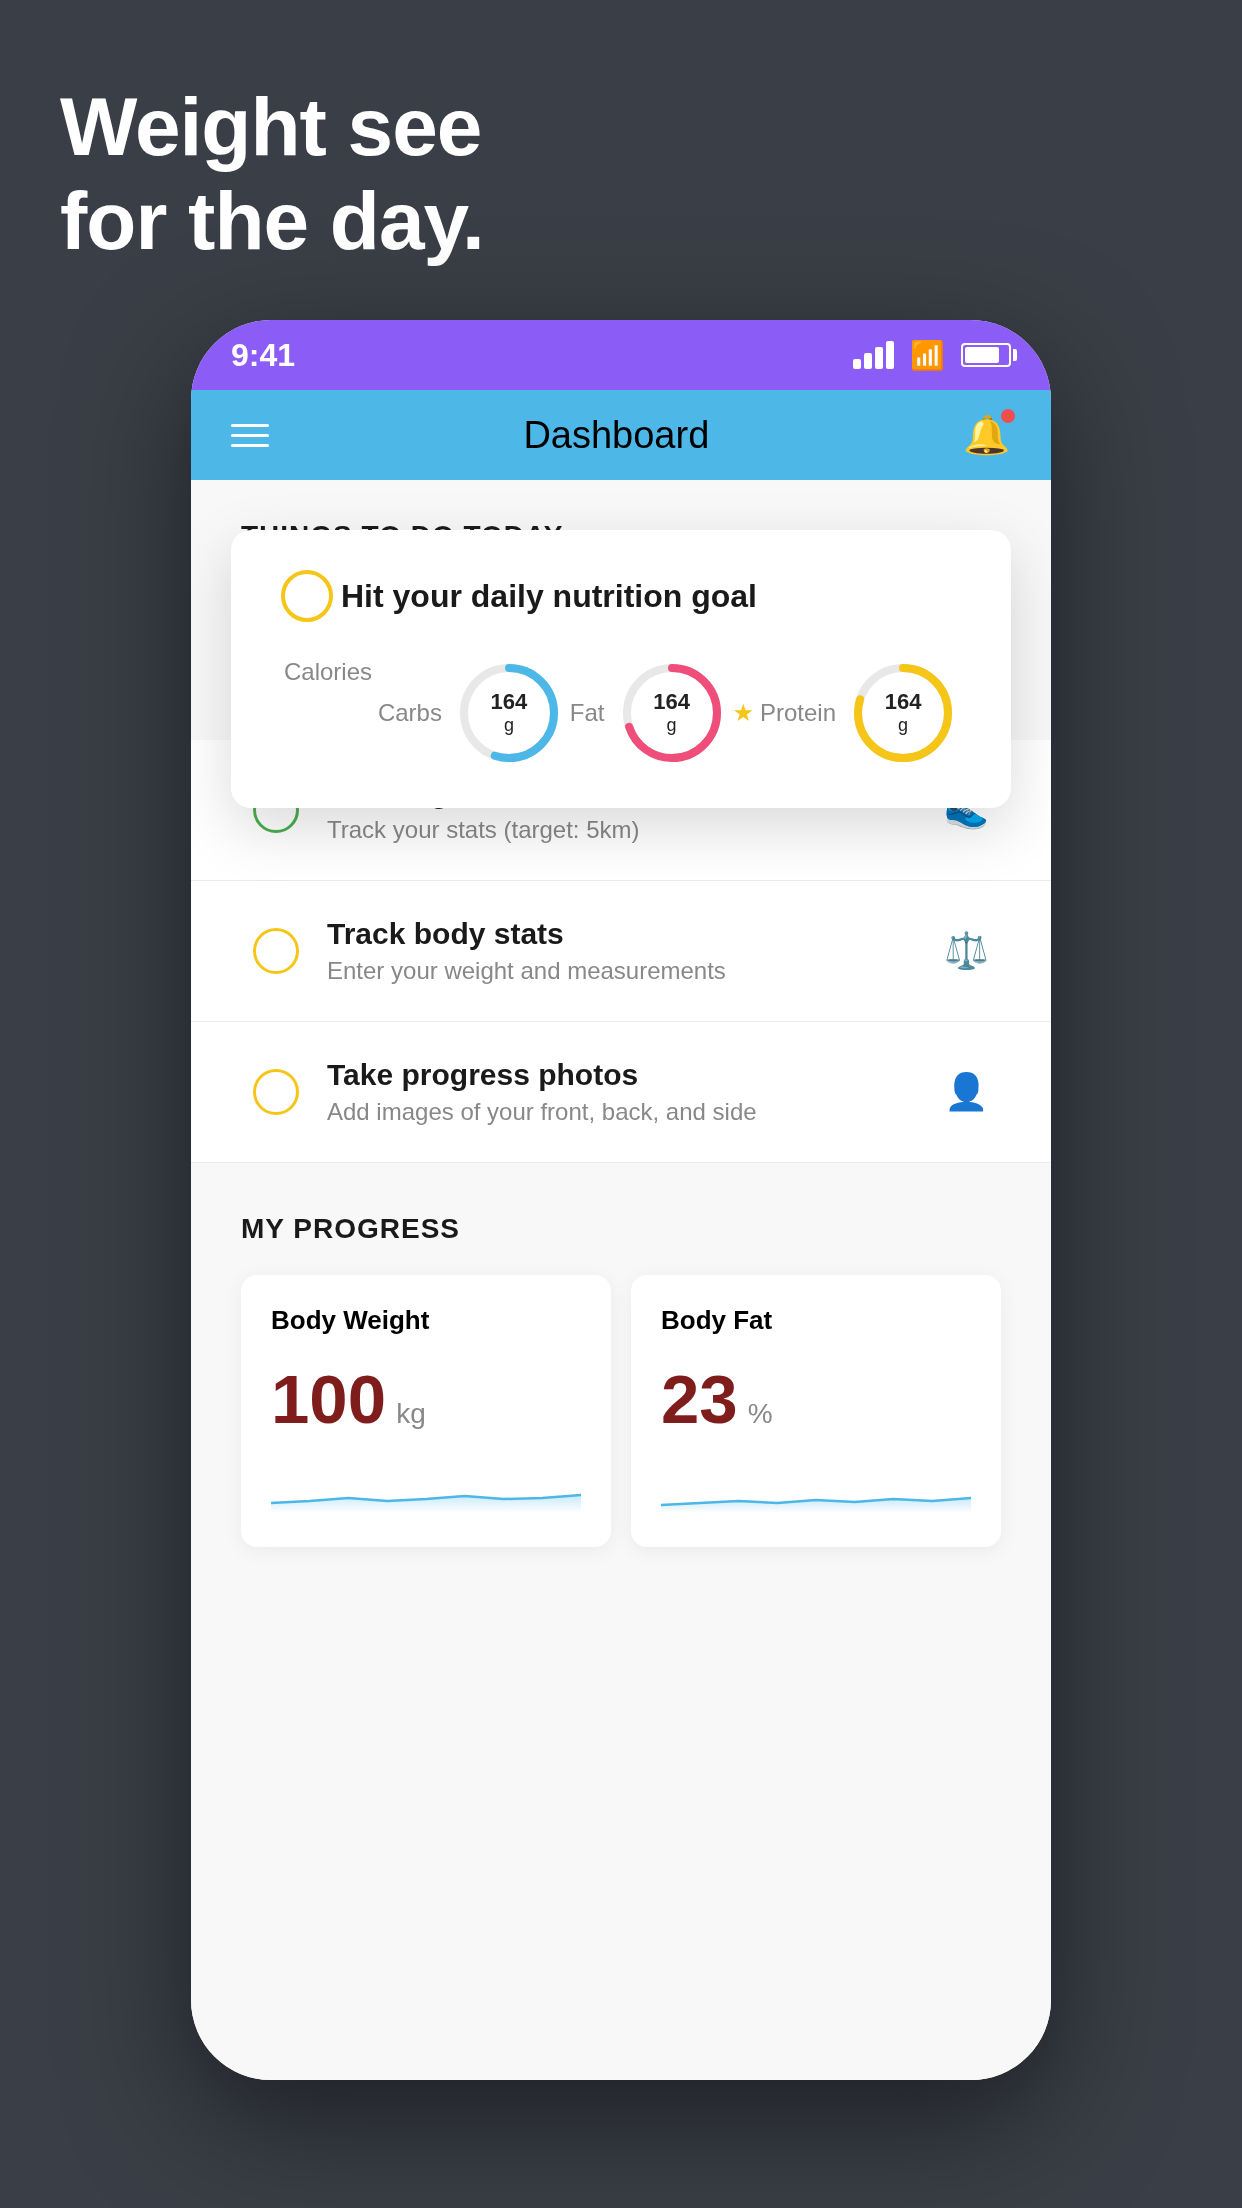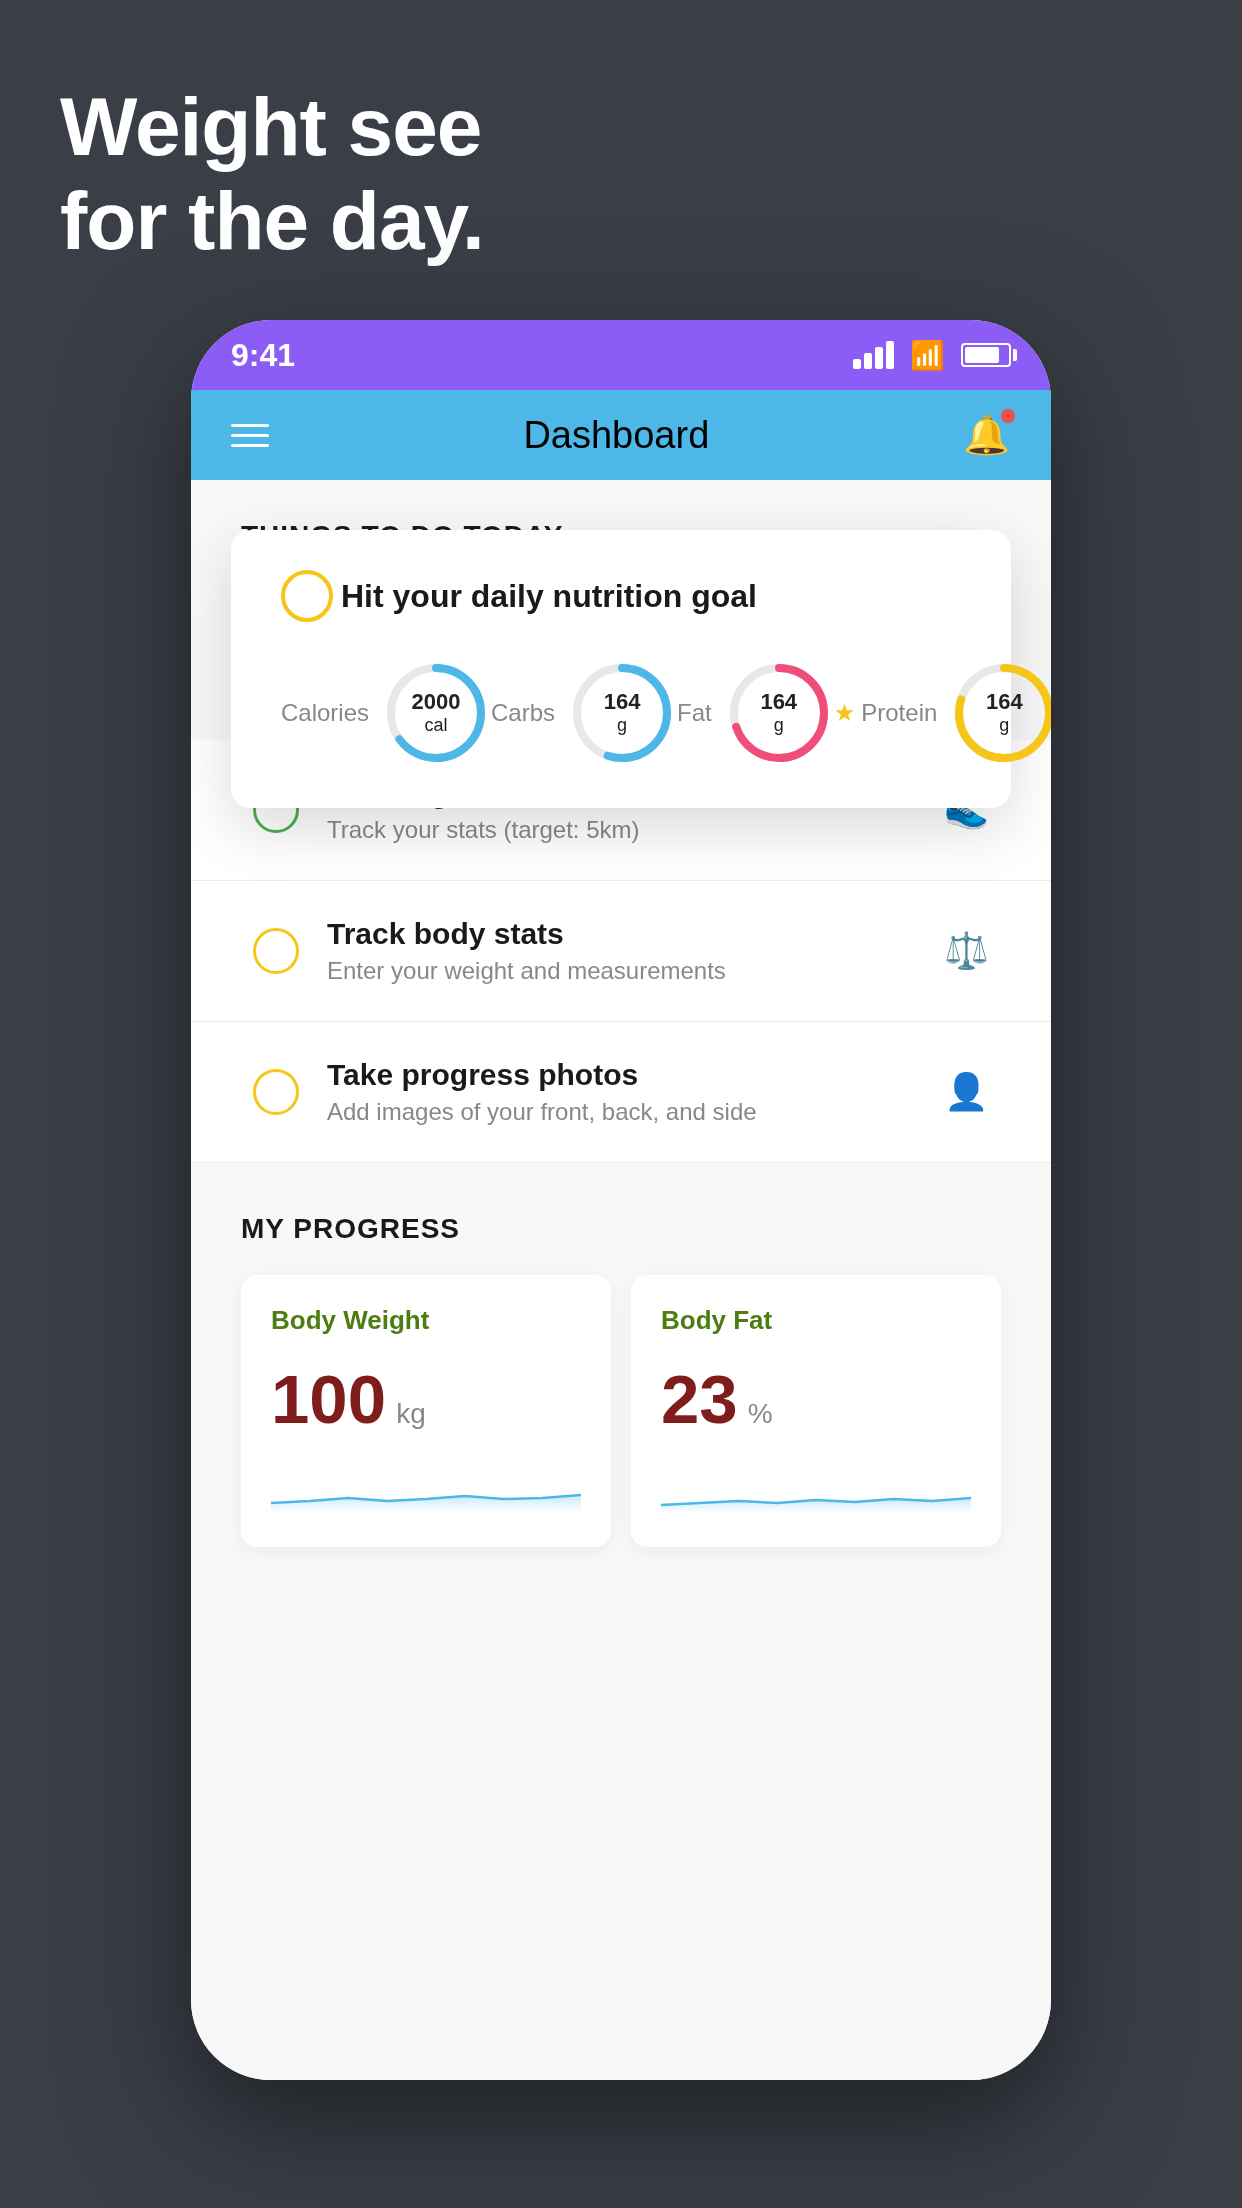--- a/index.html
+++ b/index.html
@@ -305,21 +305,21 @@
     .progress-card {
       flex: 1;
       background: #fff;
       border-radius: 16px;
       padding: 30px;
       box-shadow: 0 4px 20px rgba(0,0,0,0.06);
     }
     .progress-card-title {
       font-size: 26px;
       font-weight: 600;
-      color: #4d7c0f;
+      color: #000000;
       margin-bottom: 24px;
     }
     .progress-value {
       display: flex;
       align-items: baseline;
       gap: 10px;
       margin-bottom: 24px;
     }
     .progress-number {
       font-size: 69px;
@@ -388,30 +388,20 @@
 
     <div class="floating-card">
       <div class="card-header">
         <div class="circle-check"></div>
         <span class="card-title">Hit your daily nutrition goal</span>
       </div>
       <div class="nutrition-row">
 
         <div class="nutrition-item">
           <span class="nutrition-label">Calories</span>
-          <div class="circle-ring">
-            <svg width="110" height="110" viewBox="0 0 110 110">
-              <circle cx="55" cy="55" r="45" fill="none" stroke="#e8e8e8" stroke-width="8"></circle>
-              <circle cx="55" cy="55" r="45" fill="none" stroke="#4db8e8" stroke-width="8" stroke-dasharray="282.7" stroke-dashoffset="99" stroke-linecap="round"></circle>
-            </svg>
-            <div class="circle-value">
-              <div>2000</div>
-              <div class="unit">cal</div>
-            </div>
-          </div>
         </div>
 
         <div class="nutrition-item">
           <span class="nutrition-label">Carbs</span>
           <div class="circle-ring">
             <svg width="110" height="110" viewBox="0 0 110 110">
               <circle cx="55" cy="55" r="45" fill="none" stroke="#e8e8e8" stroke-width="8"></circle>
               <circle cx="55" cy="55" r="45" fill="none" stroke="#4db8e8" stroke-width="8" stroke-dasharray="282.7" stroke-dashoffset="127" stroke-linecap="round"></circle>
             </svg>
             <div class="circle-value">

